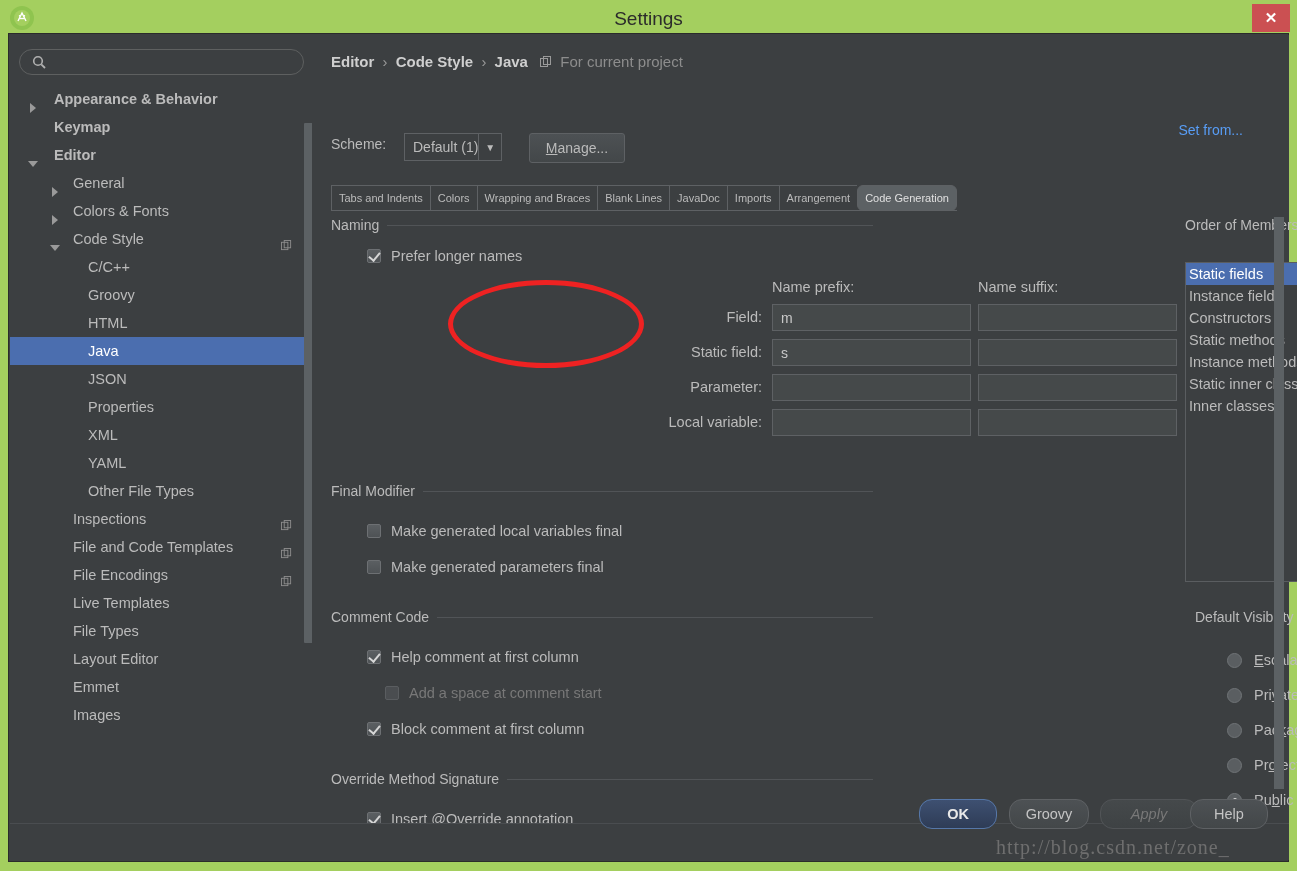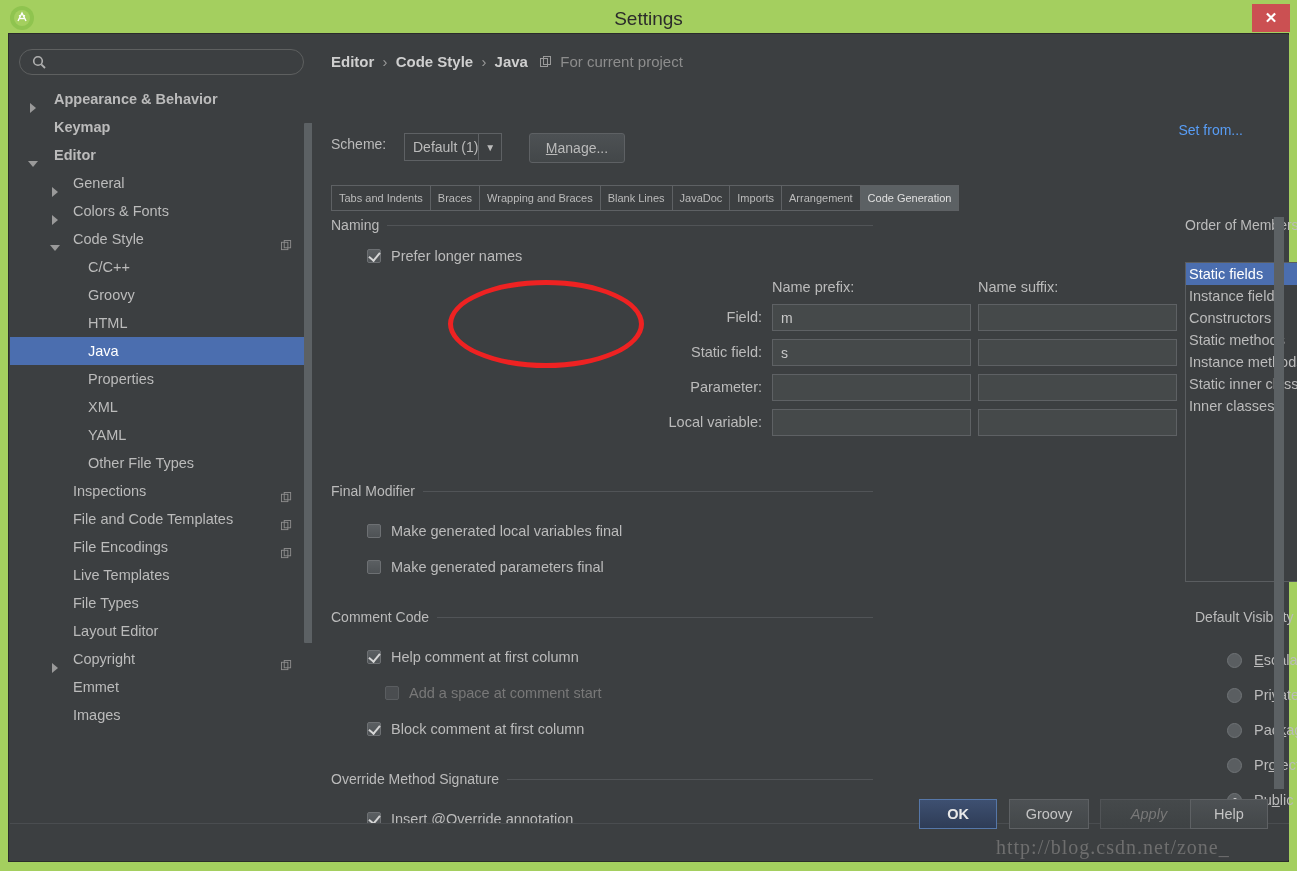--- a/index.html
+++ b/index.html
@@ -136,21 +136,21 @@
   #tabs {
     position:absolute; left:19px; top:150px; height:26px;
     display:flex; border-bottom:1px solid #5e6164;
   }
   .tab {
     height:26px; line-height:24px; padding:0 7px;
     font-size:11px; color:#bbbbbb;
     border:1px solid #5e6164; border-right:none;
     background:#3c3f41; cursor:pointer; white-space:nowrap;
   }
-  .tab:last-child { border-right:1px solid #5e6164; }
+  .tab:last-child { border-right:1px solid #5e6164;border-radius:6px; }
   .tab.active { background:#5c6164; color:#e0e0e0; }
 
   
   #content { position:absolute; left:0; top:180px; width:977px; height:610px;padding-left:33px; }
   .group-title-row {
     position:absolute; display:flex; align-items:center; white-space:nowrap;
   }
   .group-title {
     font-size:14px; color:#bbbbbb; padding-right:8px;
   }
@@ -216,21 +216,21 @@
     background:#5c6164;
   }
 
   
   #footer {
     position:absolute; left:1px; bottom:1px; width:1279px; height:37px;
     background:#3c3f41; border-top:1px solid #4a4d50;
   }
   .dlg-btn {
     position:absolute; top:-25px; height:30px;
-    border-radius:0; font-size:14.5px;
+    border-radius:13px; font-size:14.5px;
     font-family:"Liberation Sans", sans-serif;
     cursor:pointer;
   }
   #ok-button {
     left:909px; width:78px;
     background:linear-gradient(#3e5071,#2e3c56);
     border:1px solid #5677a8; color:#e8e8e8; font-weight:bold;
   }
   #cancel-button {
     left:999px; width:80px;
@@ -337,20 +337,23 @@
         <div class="tree-row lvl2">
           <span class="tlabel">Groovy</span>
         </div>
         <div class="tree-row lvl2">
           <span class="tlabel">HTML</span>
         </div>
         <div class="tree-row lvl2 selected">
           <span class="tlabel">Java</span>
         </div>
         <div class="tree-row lvl2">
+          <span class="tlabel">JSON</span>
+        </div>
+        <div class="tree-row lvl2">
           <span class="tlabel">Properties</span>
         </div>
         <div class="tree-row lvl2">
           <span class="tlabel">XML</span>
         </div>
         <div class="tree-row lvl2">
           <span class="tlabel">YAML</span>
         </div>
         <div class="tree-row lvl2">
           <span class="tlabel">Other File Types</span>
@@ -377,30 +380,20 @@
             </svg></span>
         </div>
         <div class="tree-row lvl1">
           <span class="tlabel">Live Templates</span>
         </div>
         <div class="tree-row lvl1">
           <span class="tlabel">File Types</span>
         </div>
         <div class="tree-row lvl1">
           <span class="tlabel">Layout Editor</span>
-        </div>
-        <div class="tree-row lvl1">
-          <span class="arrow"><svg width="10" height="10" viewBox="0 0 10 10">
-              <path d="M2 0 L8 5 L2 10 Z" fill="#9a9a9a"></path>
-            </svg></span>
-          <span class="tlabel">Copyright</span>
-          <span class="copy-icon"><svg width="11" height="11" viewBox="0 0 12 12">
-              <rect x="0.5" y="2.5" width="7" height="8" stroke="#8d8d8d" fill="none"></rect>
-              <rect x="3.5" y="0.5" width="7" height="8" stroke="#8d8d8d" fill="none"></rect>
-            </svg></span>
         </div>
         <div class="tree-row lvl1">
           <span class="tlabel">Emmet</span>
         </div>
         <div class="tree-row lvl1">
           <span class="tlabel">Images</span>
         </div>
       </div>
 
     <div id="sidebar-scrollbar">
@@ -431,21 +424,21 @@
         <div id="scheme-combo-value">Default (1)</div>
         <div id="scheme-combo-arrow">▼</div>
       </div>
       <button id="manage-button"><span class="mn">M</span><span>anage...</span></button>
     </div>
 
     <div id="set-from-link">Set from...</div>
 
     <div id="tabs">
         <div class="tab">Tabs and Indents</div>
-        <div class="tab">Braces</div>
+        <div class="tab">Colors</div>
         <div class="tab">Wrapping and Braces</div>
         <div class="tab">Blank Lines</div>
         <div class="tab">JavaDoc</div>
         <div class="tab">Imports</div>
         <div class="tab">Arrangement</div>
         <div class="tab active">Code Generation</div>
       </div>
 
     <div id="content">
 

